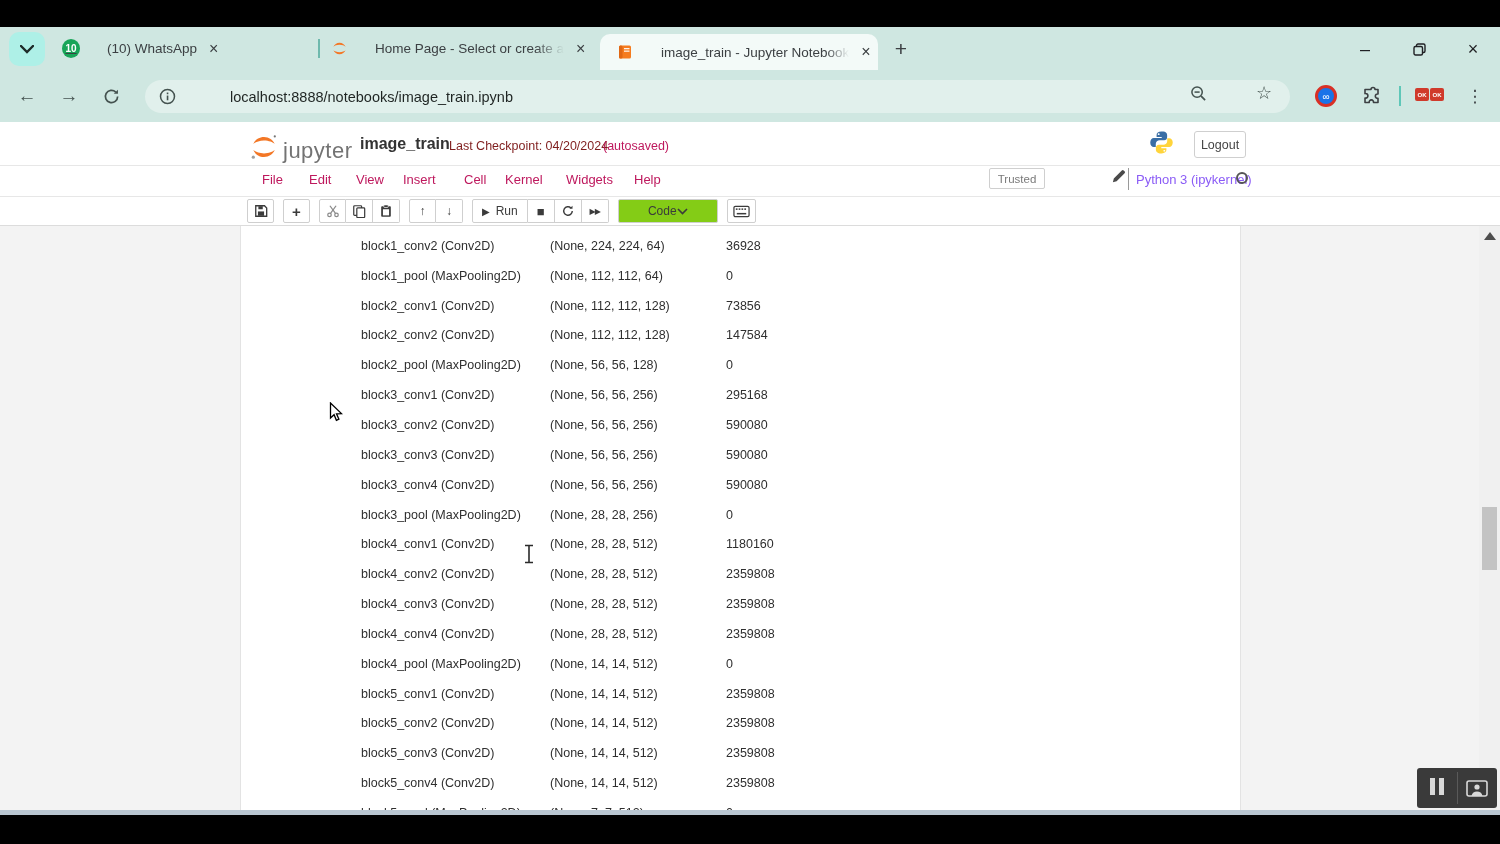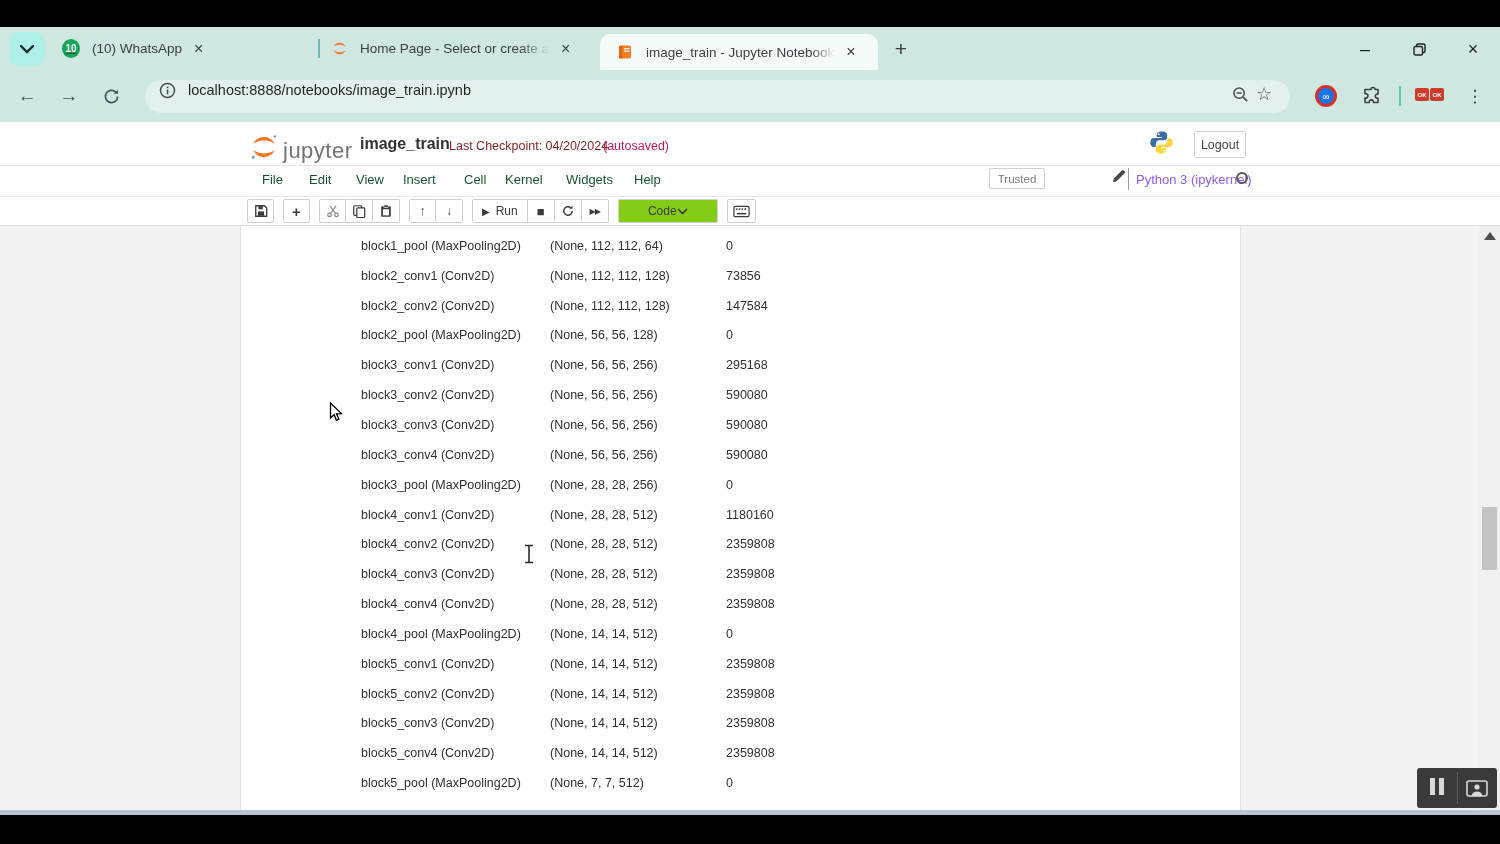--- a/index.html
+++ b/index.html
@@ -11,21 +11,21 @@
   #bar-top{left:0;top:0;width:1500px;height:27px;background:#000;}
   #bar-bottom{left:0;top:815px;width:1500px;height:29px;background:#000;}
 
   
   #chrome{left:0;top:27px;width:1500px;height:788px;background:#cfe7e1;}
 
   
   #tabstrip{left:0;top:0;width:1500px;height:43px;}
   #tab-search{left:9px;top:5px;width:36px;height:34px;background:#aef0e7;border-radius:10px;display:flex;align-items:center;justify-content:center;cursor:pointer;}
   .tab{position:absolute;top:0;height:43px;display:flex;align-items:center;color:#3c4043;font-size:13.5px;}
-  .tab .fav{width:18px;height:18px;margin-right:12px;flex:0 0 auto;display:flex;align-items:center;justify-content:center;text-decoration:underline;}
+  .tab .fav{width:18px;height:18px;margin-right:27px;flex:0 0 auto;display:flex;align-items:center;justify-content:center;text-decoration:underline;}
   .tab .ttl{white-space:nowrap;overflow:hidden;max-width:180px;}
   .tab .x{margin-left:12px;font-size:16px;color:#3c4043;cursor:pointer;line-height:1;}
   #tab-1{left:62px;width:256px;}
   #tab-1 .ttl{max-width:150px;text-align:right;}
   .tabsep{top:12px;width:2px;height:19px;background:#6fb9ad;}
   #tab-2{left:330px;width:262px;}
   #tab-2 .ttl{max-width:190px;-webkit-mask-image:linear-gradient(90deg,#000 85%,transparent);mask-image:linear-gradient(90deg,#000 85%,transparent);}
   #tab-3{left:600px;top:7px;height:36px;width:278px;background:#f3faf8;border-radius:10px 10px 0 0;padding-left:16px;}
   #tab-3 .ttl{max-width:190px;-webkit-mask-image:linear-gradient(90deg,#000 88%,transparent);mask-image:linear-gradient(90deg,#000 88%,transparent);}
   #newtab{left:888px;top:9px;width:26px;height:26px;font-size:21px;color:#3c4043;display:flex;align-items:center;justify-content:center;cursor:pointer;}
@@ -34,21 +34,21 @@
   #win-restore{left:1404px;}
   #win-close{left:1458px;font-size:18px;}
   .badge10{width:19px;height:19px;border-radius:50%;background:#18a558;color:#fff;font-size:10px;font-weight:bold;display:flex;align-items:center;justify-content:center;}
 
   
   #addrbar{left:0;top:43px;width:1500px;height:52px;}
   .navic{top:13px;width:26px;height:26px;display:flex;align-items:center;justify-content:center;color:#44524f;font-size:19px;cursor:pointer;}
   #nav-back{left:14px;}
   #nav-fwd{left:56px;}
   #nav-reload{left:98px;}
-  #urlbox{left:145px;top:10px;width:1145px;height:33px;background:#e1f0ec;border-radius:17px;display:flex;align-items:flex-start;padding:2px 14px;cursor:text;}
+  #urlbox{left:145px;top:10px;width:1145px;height:33px;background:#e1f0ec;border-radius:17px;display:flex;align-items:flex-end;padding:8px 14px;cursor:text;gap:42px;}
   #url-text{font-size:14.5px;color:#1f2523;margin-left:12px;flex:1;}
   .pillic{width:24px;height:24px;display:flex;align-items:center;justify-content:center;color:#44524f;cursor:pointer;flex:0 0 auto;}
   #star{font-size:18px;}
   .extic{top:13px;width:26px;height:26px;display:flex;align-items:center;justify-content:center;cursor:pointer;}
   #ext-meta{left:1313px;}
   #ext-puzzle{left:1357px;}
   #ext-div{left:1399px;top:16px;width:2px;height:20px;background:#5ec7b8;}
   #ext-red{left:1415px;top:18px;display:flex;gap:1px;cursor:pointer;}
   .okbox{background:#d03a2b;color:#fff;font-size:6px;font-weight:bold;width:14px;height:13px;display:flex;align-items:center;justify-content:center;border-radius:2px;}
   #menu-dots{left:1462px;top:13px;width:26px;height:26px;color:#3c4043;font-size:17px;display:flex;align-items:center;justify-content:center;cursor:pointer;}
@@ -60,21 +60,21 @@
   #jp-logo{left:249px;top:10px;cursor:pointer;display:flex;align-items:flex-end;}
   #jp-logo-word{font-size:22px;color:#737373;margin-left:4px;letter-spacing:0.5px;line-height:1;}
   #nb-title{left:360px;top:13px;font-size:16px;font-weight:bold;color:#333;cursor:pointer;}
   #checkpoint{left:449px;top:17px;font-size:12.5px;color:#7f1d1d;}
   #autosaved{left:603px;top:17px;font-size:12.5px;color:#be185d;}
   #py-logo{left:1149px;top:8px;}
   #logout{left:1194px;top:9px;width:52px;height:27px;background:#fff;border:1px solid #cfcfcf;border-radius:3px;font-size:12.5px;color:#444;display:flex;align-items:center;justify-content:center;cursor:pointer;}
   #hr1{left:0;top:43px;width:1500px;height:1px;background:#e7e7e7;}
 
   
-  .menuitem{position:absolute;top:50px;font-size:13px;color:#14532d;cursor:pointer;}
+  .menuitem{position:absolute;top:50px;font-size:13px;color:#be185d;cursor:pointer;}
   #trusted{left:989px;top:46px;width:56px;height:21px;border:1px solid #cfcfcf;border-radius:2px;font-size:11.5px;color:#7a7a7a;display:flex;align-items:center;justify-content:center;}
   #pencil{left:1111px;top:47px;cursor:pointer;}
   #kdiv{left:1128px;top:46px;width:1px;height:22px;background:#9a9a9a;}
   #kernel-name{left:1136px;top:50px;font-size:13px;color:#8b5cf6;}
   #kernel-ind{left:1236px;top:50px;width:12px;height:12px;border:2px solid #555;border-radius:50%;}
   #hr2{left:0;top:74px;width:1500px;height:1px;background:#e7e7e7;}
 
   
   #toolbar{left:0;top:75px;width:1500px;height:28px;display:flex;align-items:center;padding-left:247px;}
   .tbgap{width:9px;flex:0 0 auto;}
@@ -343,20 +343,25 @@
               <rect x="4" y="8" width="10" height="1.6" fill="#3b3b3b"></rect>
             </svg>
         </div>
       </div>
       <div class="abs" id="hr3"></div>
 
       <div class="abs" id="site">
         <div class="abs" id="nbcontainer">
           <div class="abs" id="output">
 
+              <div class="orow">
+                <span class="c-layer">block1_conv2 (Conv2D)</span>
+                <span class="c-shape">(None, 224, 224, 64)</span>
+                <span class="c-params">36928</span>
+              </div>
 
               <div class="orow">
                 <span class="c-layer">block1_pool (MaxPooling2D)</span>
                 <span class="c-shape">(None, 112, 112, 64)</span>
                 <span class="c-params">0</span>
               </div>
 
               <div class="orow">
                 <span class="c-layer">block2_conv1 (Conv2D)</span>
                 <span class="c-shape">(None, 112, 112, 128)</span>

